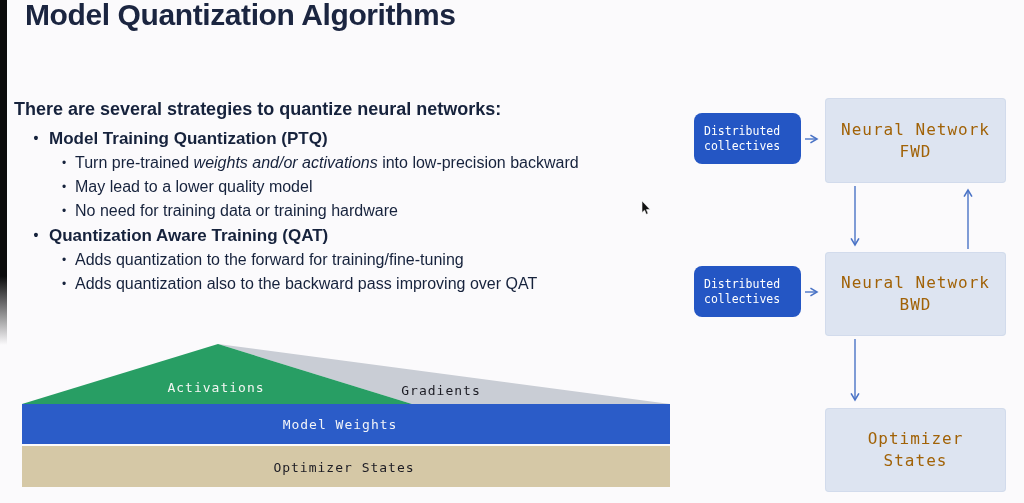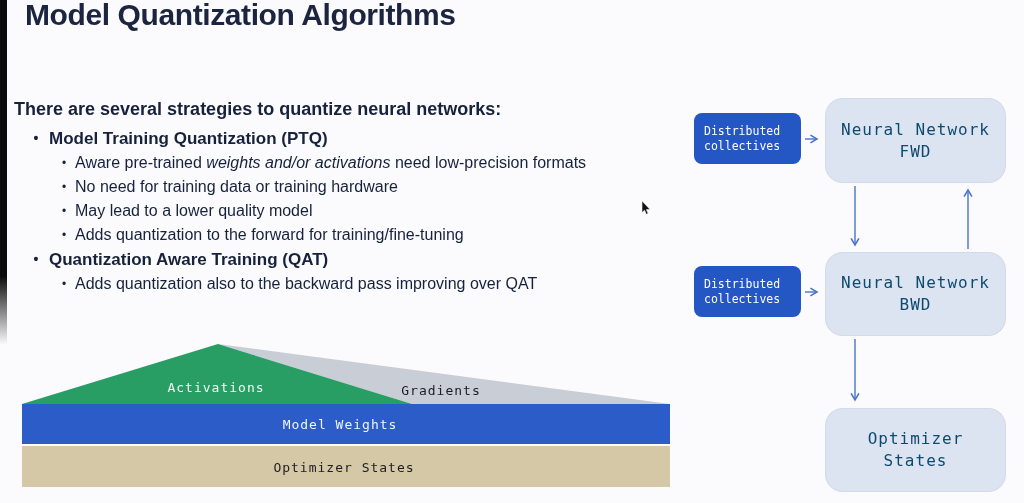--- a/index.html
+++ b/index.html
@@ -40,22 +40,22 @@
   .mono-label { font-family:"DejaVu Sans Mono", monospace; letter-spacing:1px; }
 
   
   .dc-box {
     width:107px; height:51px; background:#2456c4; border-radius:8px;
     color:#ffffff; font-family:"DejaVu Sans Mono", monospace; font-size:11.5px;
     line-height:15px; display:flex; align-items:center; padding-left:10px;
     white-space:pre-line; box-sizing:border-box;
   }
   .node-box {
-    width:181px; background:#dde4f1; border-radius:18px;
-    color:#0c4a6e; font-family:"DejaVu Sans Mono", monospace; font-size:16px;
+    width:181px; background:#dde4f1; border-radius:4px;
+    color:#a16207; font-family:"DejaVu Sans Mono", monospace; font-size:16px;
     letter-spacing:1px; line-height:22px; display:flex; align-items:center;
     justify-content:center; text-align:center; white-space:pre-line;
     box-shadow:0 0 0 1px rgba(190,202,226,0.35) inset;
   }
   #node-fwd { left:825px; top:98px;  height:85px; }
   #node-bwd { left:825px; top:252px; height:84px; }
   #node-opt { left:825px; top:408px; height:84px; }
   #dc-top    { left:694px; top:113px; }
   #dc-bottom { left:694px; top:266px; }
 
@@ -67,29 +67,29 @@
 
 <div class="abs" id="left-edge"></div>
 
 <div class="abs" id="slide-title">Model Quantization Algorithms</div>
 
 <div class="abs" id="text-block">
   <div class="intro">There are several strategies to quantize neural networks:</div>
 
   <div class="row l1"><span class="dot">•</span><span>Model Training Quantization (PTQ)</span></div>
 
-  <div class="row l2"><span class="dot">•</span><span><span>Aware pre-trained </span><span class="bi">weights</span><span class="i"> and/or </span><span class="bi">activations</span><span> need low-precision formats</span></span></div>
+  <div class="row l2"><span class="dot">•</span><span><span>Turn pre-trained </span><span class="bi">weights</span><span class="i"> and/or </span><span class="bi">activations</span><span> into low-precision backward</span></span></div>
+
+  <div class="row l2"><span class="dot">•</span><span>May lead to a lower quality model</span></div>
 
   <div class="row l2"><span class="dot">•</span><span>No need for training data or training hardware</span></div>
 
-  <div class="row l2"><span class="dot">•</span><span>May lead to a lower quality model</span></div>
+  <div class="row l1"><span class="dot">•</span><span>Quantization Aware Training (QAT)</span></div>
 
   <div class="row l2"><span class="dot">•</span><span>Adds quantization to the forward for training/fine-tuning</span></div>
-
-  <div class="row l1"><span class="dot">•</span><span>Quantization Aware Training (QAT)</span></div>
 
 
   <div class="row l2"><span class="dot">•</span><span>Adds quantization also to the backward pass improving over QAT</span></div>
 </div>
 
 <svg class="abs" id="memory-diagram" width="652" height="152" viewBox="0 0 652 152">
   <polygon points="198,6 392,66 650,66" fill="#c9cdd5"></polygon>
   <polygon points="198,6 2,66 392,66" fill="#289e64"></polygon>
   <rect x="2" y="66" width="648" height="40" fill="#2b5cc8"></rect>
   <rect x="2" y="108" width="648" height="41" fill="#d5c8a6"></rect>

